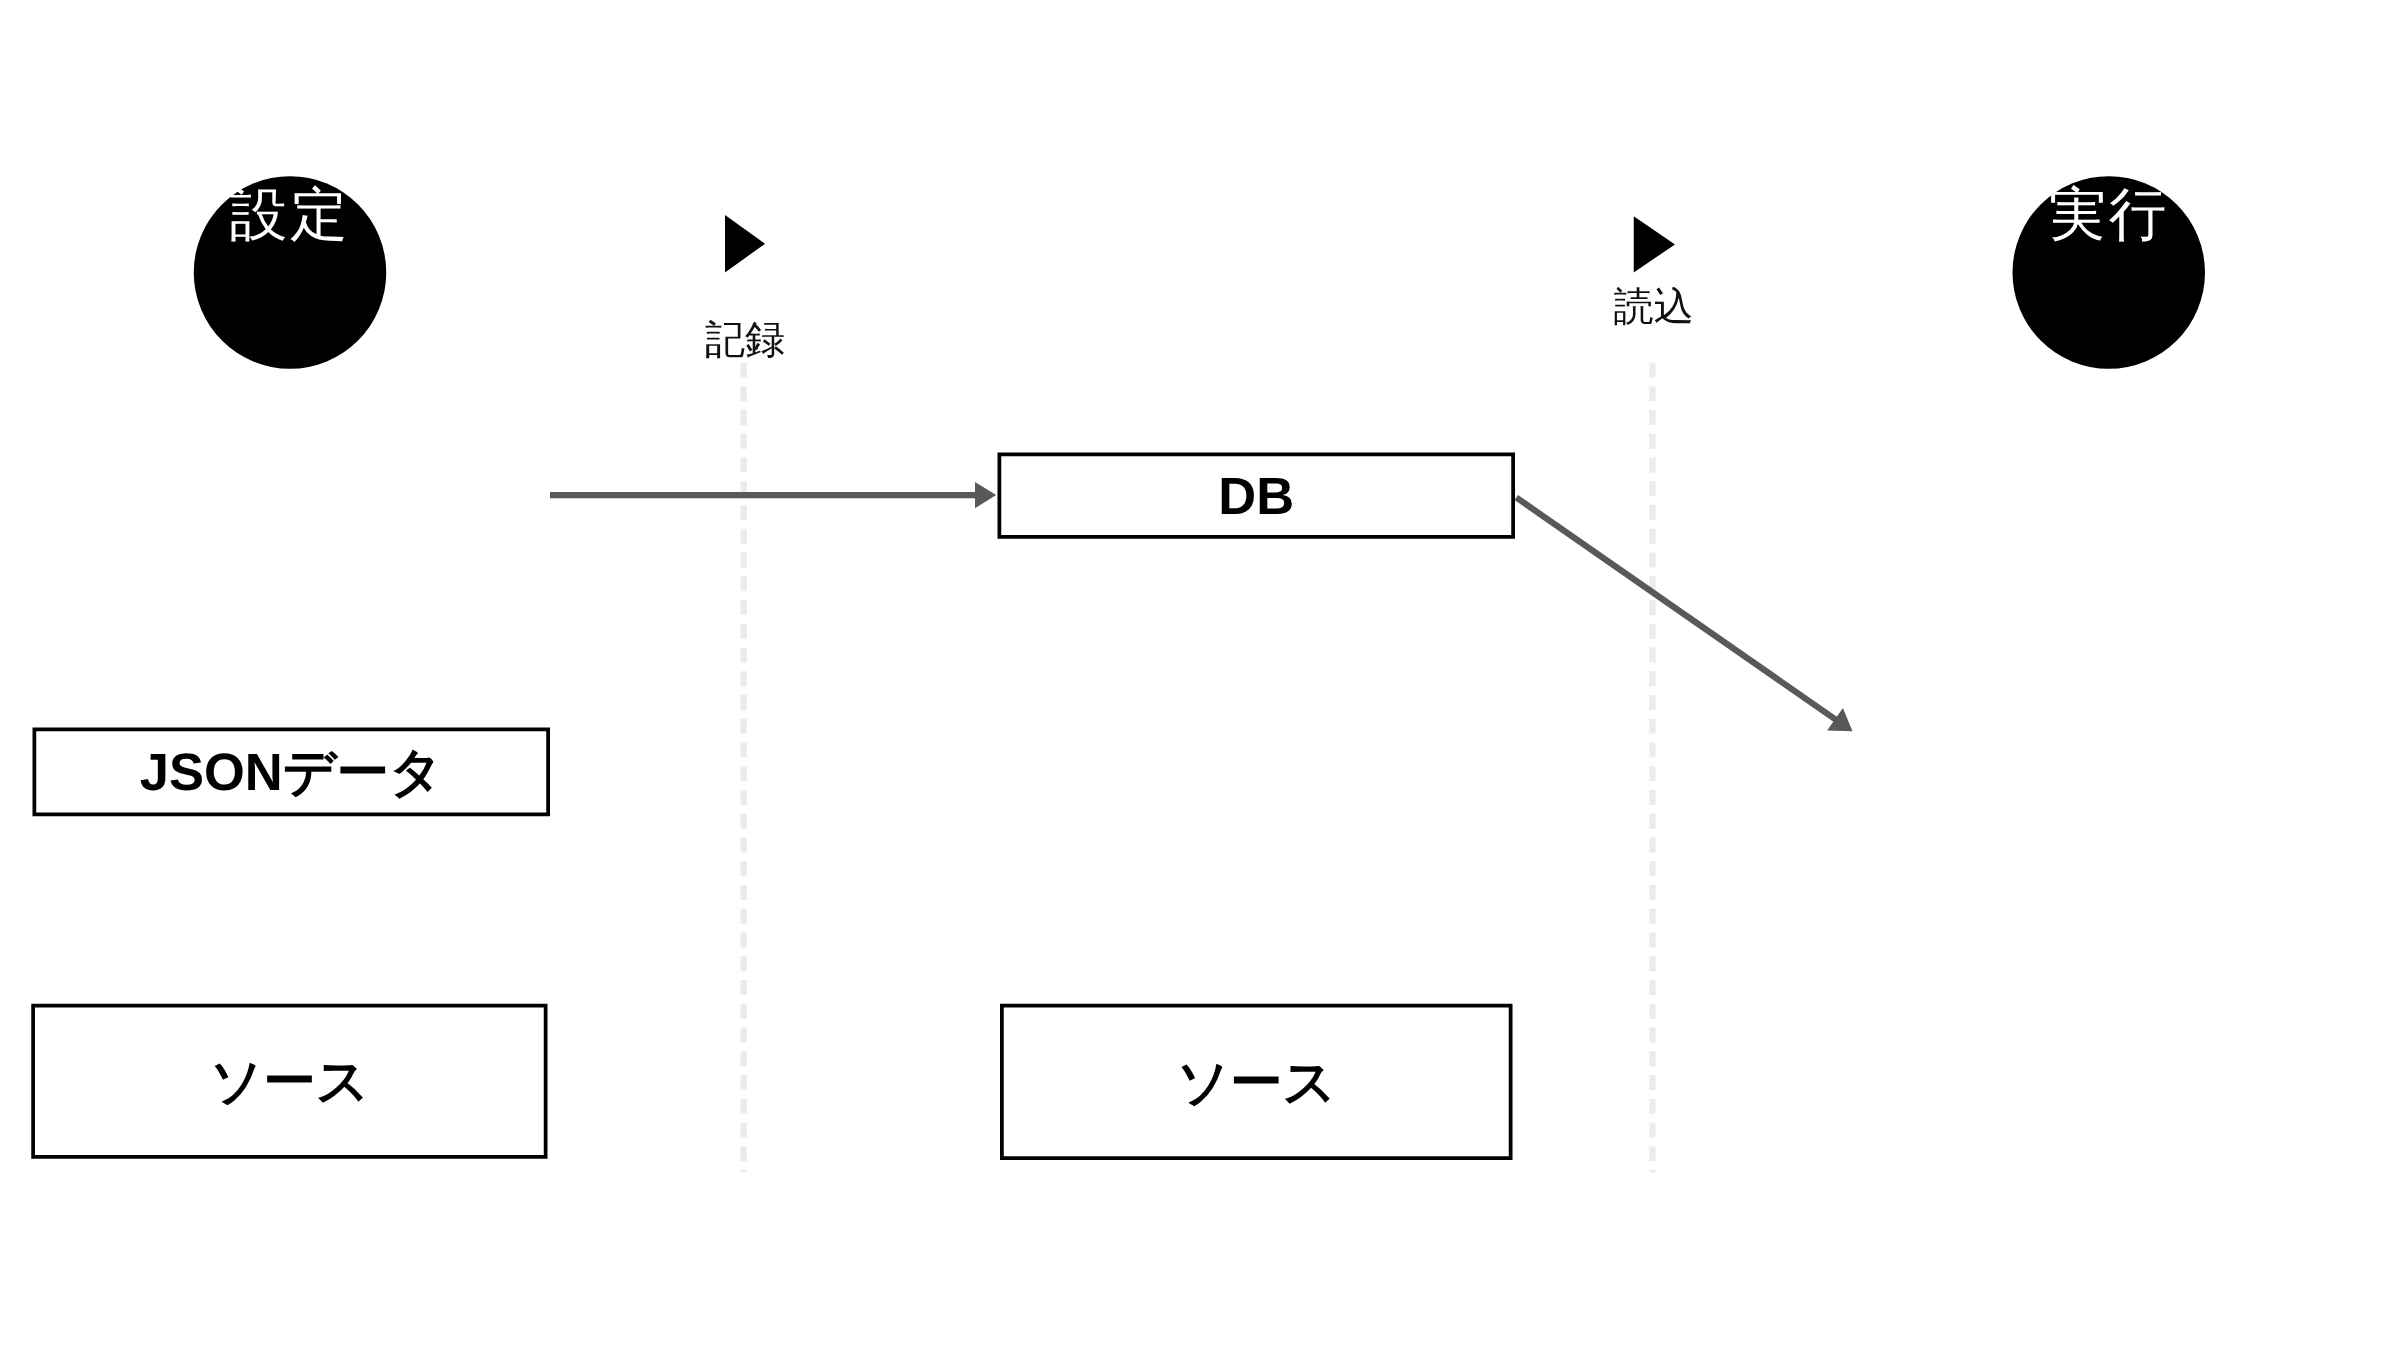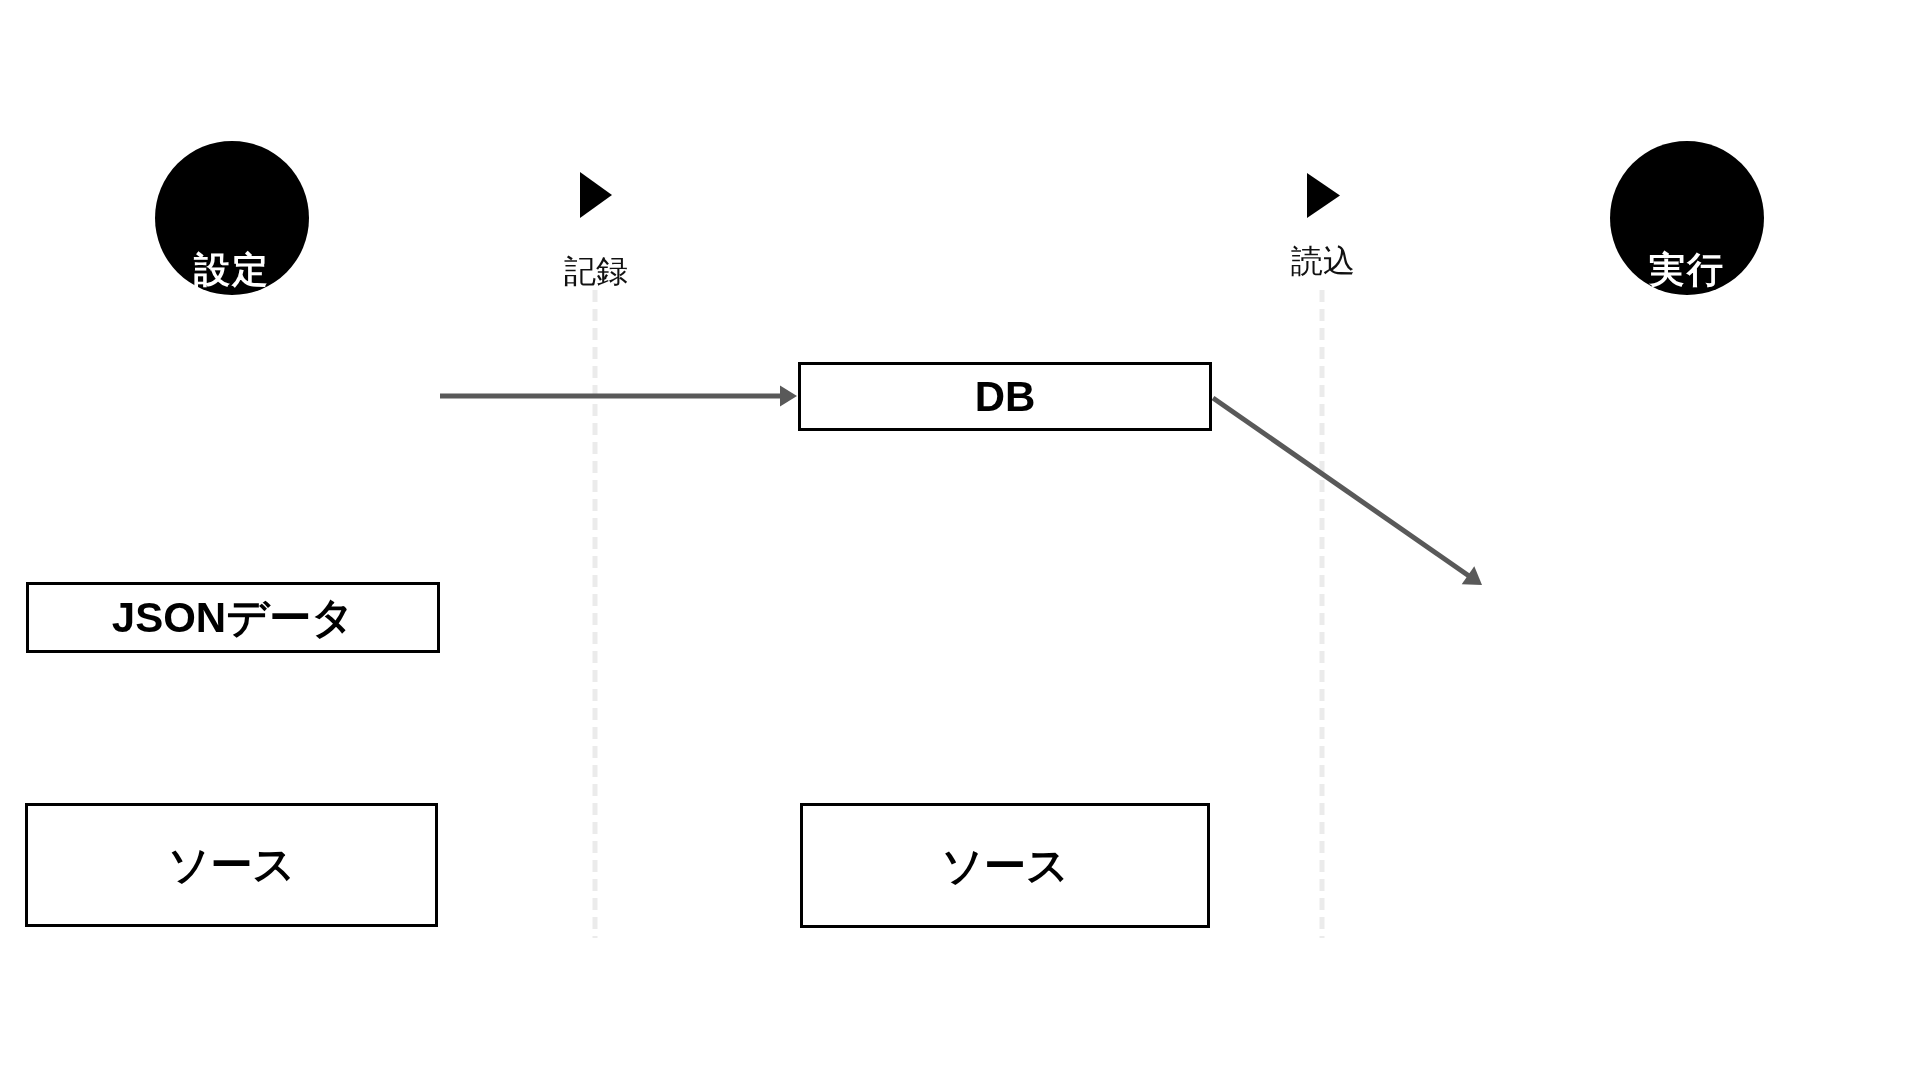--- a/index.html
+++ b/index.html
@@ -35,22 +35,22 @@
   }
   .arrowhead { fill: var(--arrow); }
   .play-triangle { fill: var(--node-fill); }
 
   .stage {
     position: absolute;
     width: 154px; height: 154px;
     border-radius: 50%;
     background: var(--node-fill);
     color: var(--node-text);
-    display: flex; align-items: flex-end; justify-content: center;
-    font-size: 36px; font-weight: 700; letter-spacing: 2px;
+    display: flex; align-items: flex-start; justify-content: center;
+    font-size: 46px; font-weight: 400; letter-spacing: 2px;
   }
 
   .transition-label {
     position: absolute;
     width: 160px;
     text-align: center;
     font-size: 32px;
     font-weight: 400;
     color: var(--label-text);
   }
@@ -73,21 +73,21 @@
   .box-source-local  { left: 25px;   top: 803px; width: 413px; height: 124px; }
   .box-db            { left: 798px;  top: 362px; width: 414px; height: 69px;  }
   .box-source-spiral { left: 800px;  top: 803px; width: 410px; height: 125px; }
   .box-html-php      { left: 1482px; top: 552px; width: 415px; height: 131px; }
 
   .stage-settings { left: 155px;  top: 141px; }
   .stage-save     { left: 881px;  top: 141px; }
   .stage-execute  { left: 1610px; top: 141px; }
 
   .label-record { left: 516px;  top: 224px; margin-top: 26px; }
-  .label-load   { left: 1243px; top: 240px; }
+  .label-load   { left: 1243px; top: 224px; }
 </style>
 </head>
 <body>
 
 <div class="canvas">
 
   <svg class="layer" width="1920" height="1080" viewBox="0 0 1920 1080" xmlns="http://www.w3.org/2000/svg">
 
     <line class="divider" x1="595" y1="290" x2="595" y2="938"></line>
     <line class="divider" x1="1322" y1="290" x2="1322" y2="938"></line>

